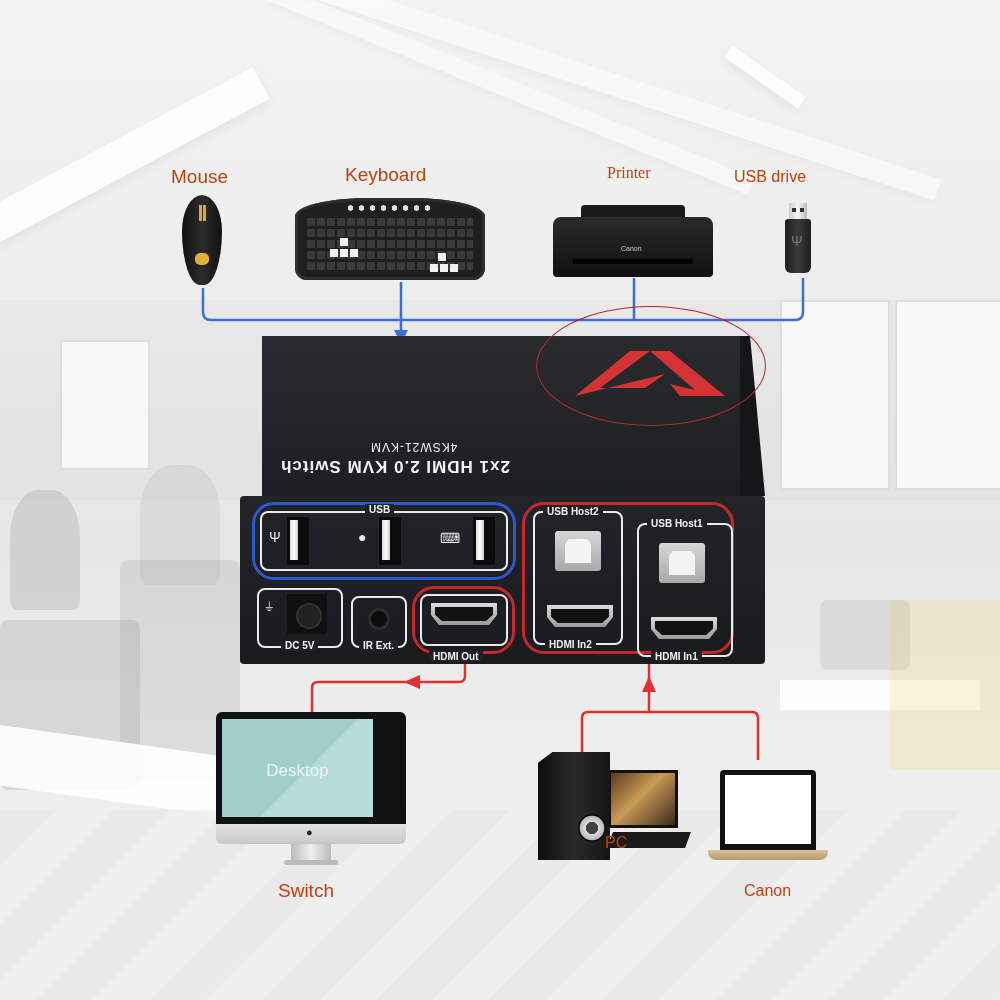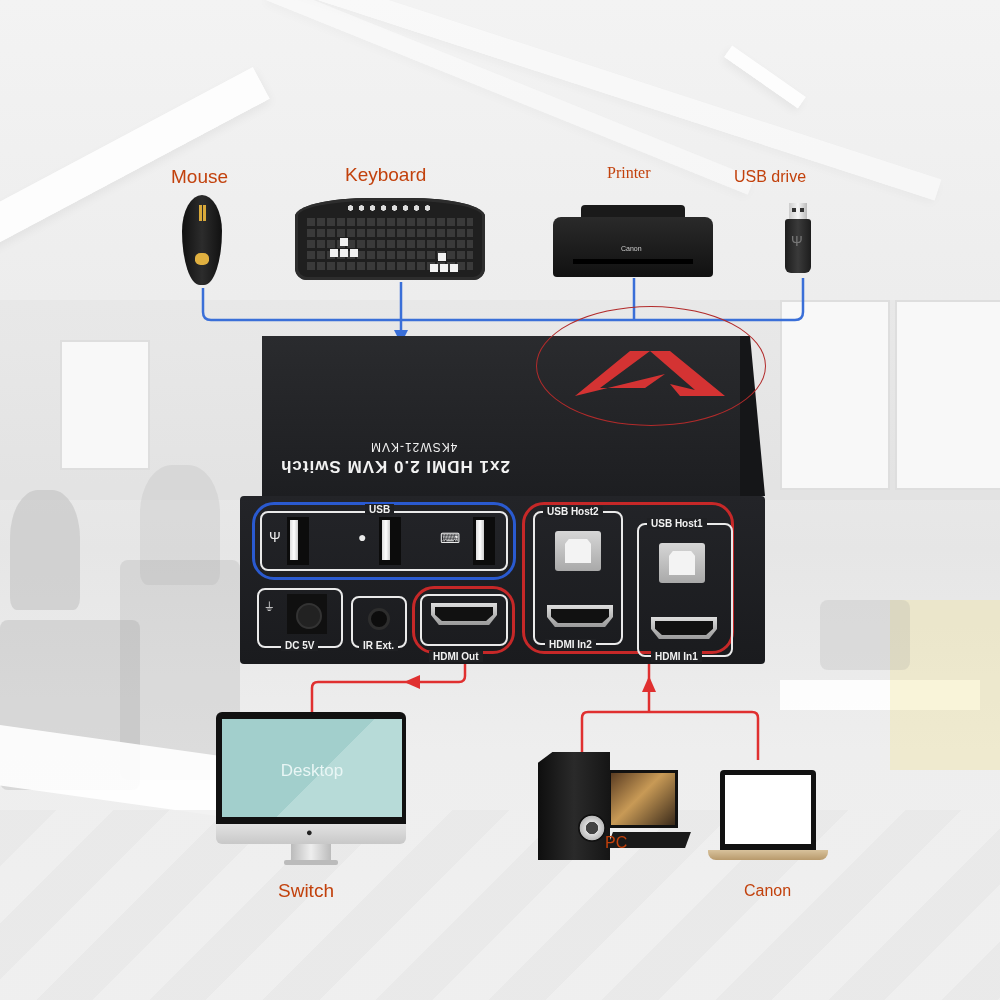--- a/index.html
+++ b/index.html
@@ -81,21 +81,21 @@
   .hdmi-port::before { content:""; position:absolute; left:4px; top:4px; right:4px; bottom:4px; background:#111;
                clip-path: polygon(0 0, 100% 0, 100% 55%, 88% 100%, 12% 100%, 0 55%); }
   .dc-jack { position:absolute; width:40px; height:40px; background:#101010; }
   .dc-jack::before { content:""; position:absolute; left:9px; top:9px; width:22px; height:22px; border-radius:50%; background:#222; border:2px solid #333; }
   .ir-jack { position:absolute; width:22px; height:22px; border-radius:50%; background:#0d0d0d; border:3px solid #2d2d2d; }
   .port-icon { position:absolute; color:#eaeaea; font-size:14px; }
 
   
   .display { left: 216px; top: 712px; width: 190px; height: 155px; }
   .display .bezel { position:absolute; left:0; top:0; width:190px; height:112px; background:#111; border-radius:6px 6px 0 0; }
-  .display .screen { position:absolute; left:6px; top:7px; width:180px; height:98px; background:linear-gradient(135deg,#a2cfcc 55%,#b7dbd8 55%); }
+  .display .screen { position:absolute; left:6px; top:7px; width:151px; height:98px; background:linear-gradient(135deg,#a2cfcc 55%,#b7dbd8 55%); }
   .display .screen-text { position:absolute; left:0; right:0; top:42px; text-align:center; color:#e9f6f5; font-size:17px; }
   .display .chin { position:absolute; left:0; top:112px; width:190px; height:20px; background:linear-gradient(180deg,#e2e2e2,#c8c8c8); border-radius:0 0 6px 6px; }
   .display .chin span { position:absolute; left:90px; top:2px; font-size:11px; color:#222; }
   .display .stand { position:absolute; left:75px; top:132px; width:40px; height:18px; background:linear-gradient(90deg,#bbb,#eee,#bbb); }
   .display .base { position:absolute; left:68px; top:148px; width:54px; height:5px; background:#bbb; border-radius:2px; }
 
   .pc { left: 538px; top: 752px; width: 150px; height: 110px; }
   .pc .tower { position:absolute; left:0; top:0; width:72px; height:108px; background:linear-gradient(90deg,#0e0e0e,#2a2a2a,#151515); clip-path: polygon(20% 0,100% 0,100% 100%,0 100%,0 10%); }
   .pc .wheel { position:absolute; left:40px; top:62px; width:28px; height:28px; border-radius:50%; background:radial-gradient(circle,#444 30%,#ddd 32%,#bbb 60%,#111 64%); }
   .pc .monitor { position:absolute; left:70px; top:18px; width:70px; height:58px; background:linear-gradient(135deg,#5a3c22,#c89a56 45%,#3a2a1a); border:3px solid #111; }

